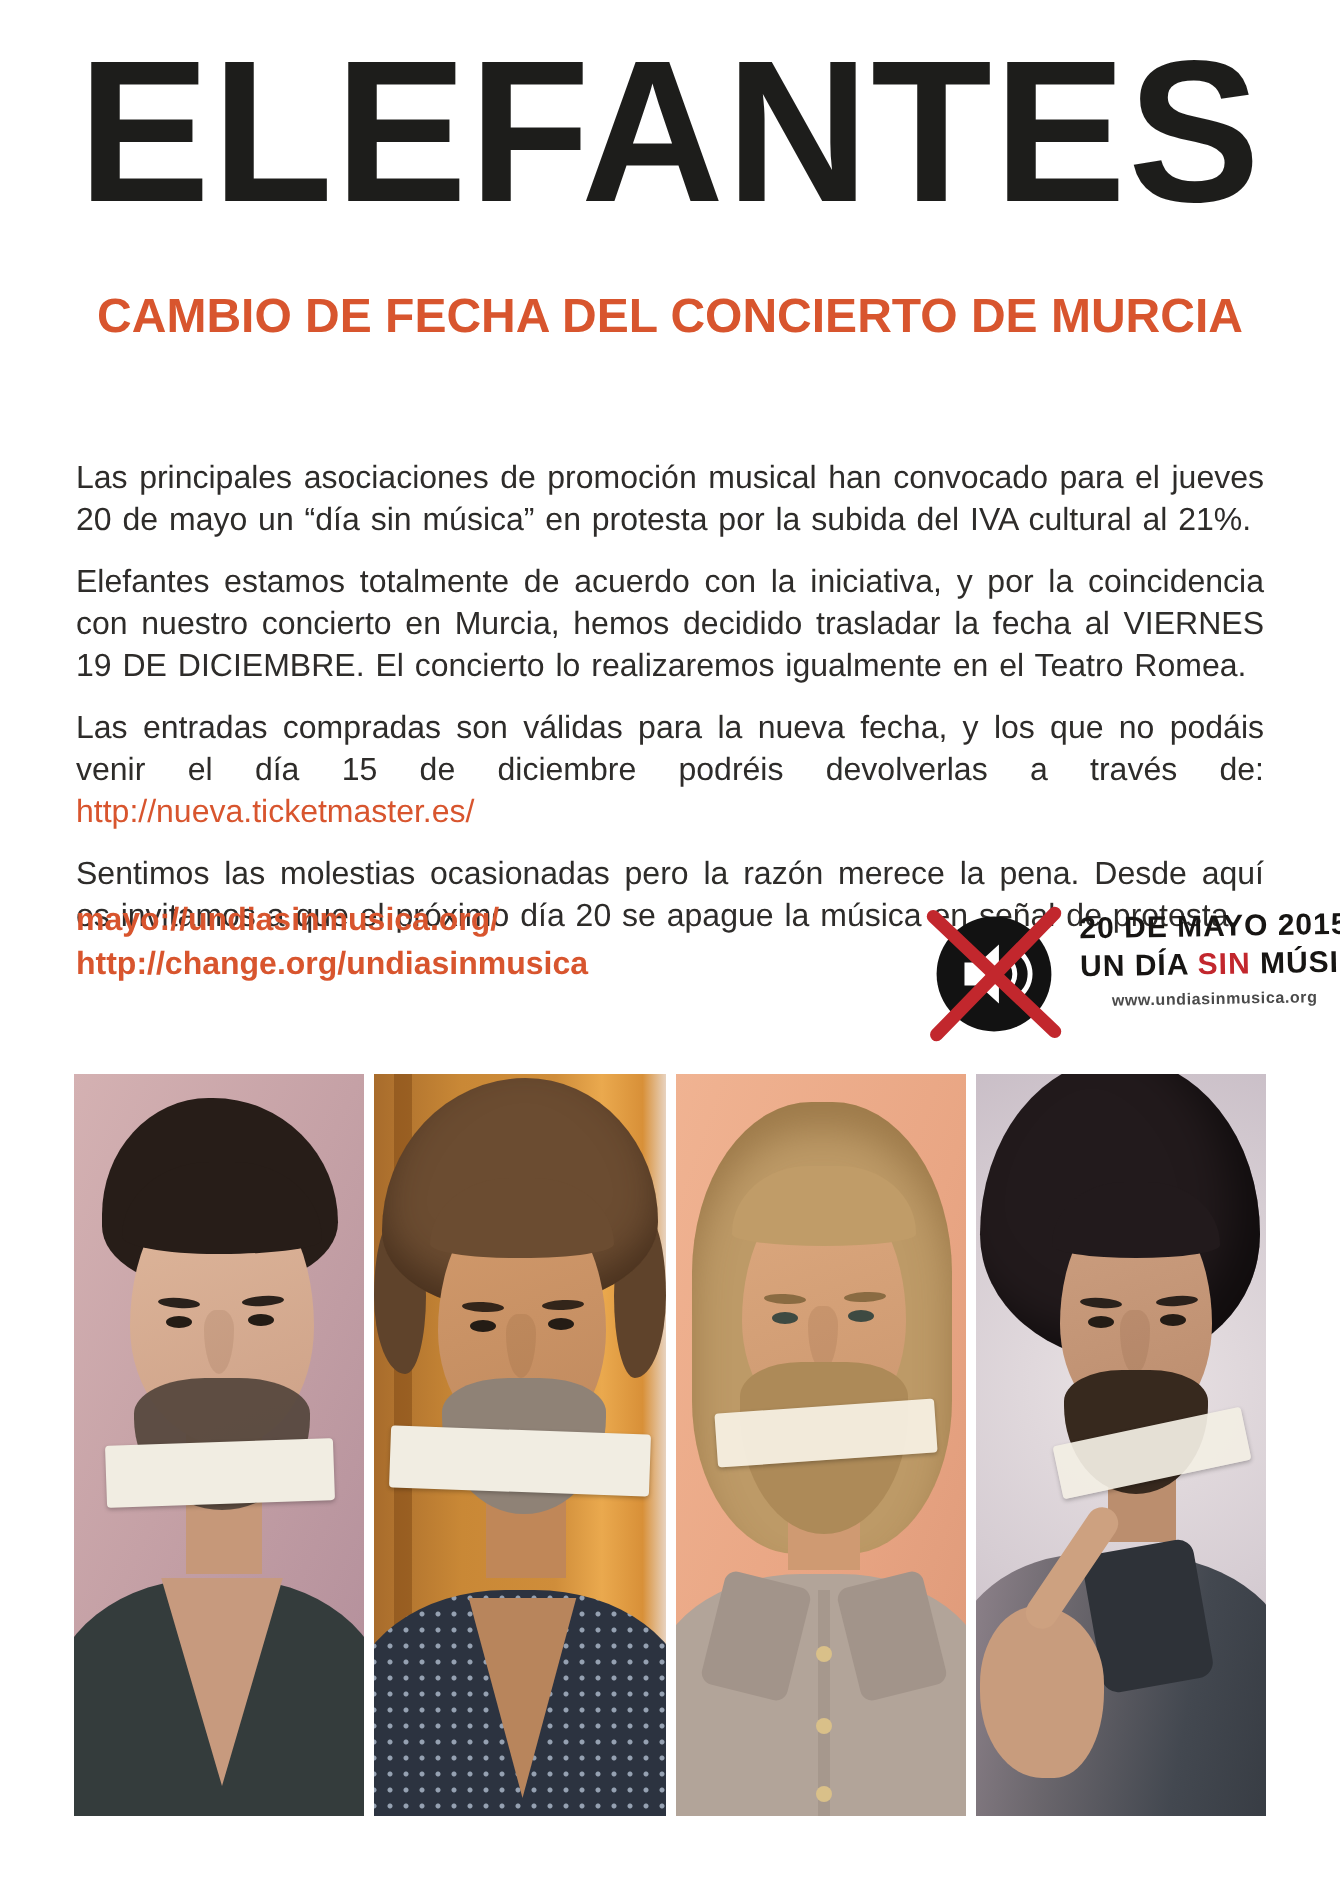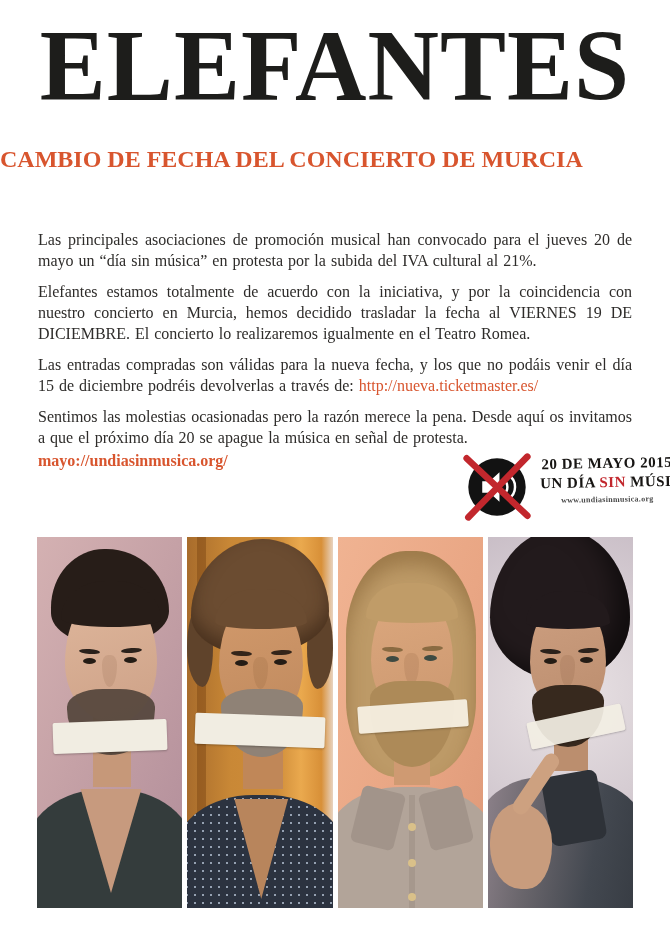--- a/index.html
+++ b/index.html
@@ -1,33 +1,33 @@
 <!DOCTYPE html>
 <html><head>
 <meta charset="utf-8">
 <style>
   html,body{margin:0;padding:0;background:#e8e8e8;}
   .page{
     position:relative;width:670px;height:947px;margin:0 auto;
     background:#ffffff;overflow:hidden;
-    font-family:Liberation Serif, serif;
+    font-family:Liberation Sans, sans-serif;
   }
   
   .title{
     position:absolute;top:16px;left:0;right:0;
     text-align:center;
     font-size:99px;line-height:100px;font-weight:bold;
     letter-spacing:1px;color:#1d1d1b;
     transform:scaleY(1.02);
     white-space:nowrap;
   }
   
   .headline{
     position:absolute;top:144px;left:0;right:0;
-    color:#d8552e;
+    text-align:center;color:#d8552e;
     font-weight:bold;font-size:24px;line-height:30px;
     letter-spacing:0px;
   }
   
   .bodytext{
     position:absolute;top:229px;left:38px;right:38px;
     color:#2e2c2a;font-size:16px;line-height:21px;
     text-align:justify;word-spacing:1px;
   }
   .bodytext p{margin:0 0 10px 0;}
@@ -174,20 +174,21 @@
 
   <div class="bodytext">
     <p>Las principales asociaciones de promoción musical han convocado para el jueves 20 de mayo un “día sin música” en protesta por la subida del IVA cultural al 21%.</p>
     <p>Elefantes estamos totalmente de acuerdo con la iniciativa, y por la coincidencia con nuestro concierto en Murcia, hemos decidido trasladar la fecha al VIERNES 19 DE DICIEMBRE. El concierto lo realizaremos igualmente en el Teatro Romea.</p>
     <p><span>Las entradas compradas son válidas para la nueva fecha, y los que no podáis venir el día 15 de diciembre podréis devolverlas a través de: </span><a class="olink">http://nueva.ticketmaster.es/</a></p>
     <p>Sentimos las molestias ocasionadas pero la razón merece la pena. Desde aquí os invitamos a que el próximo día 20 se apague la música en señal de protesta.</p>
   </div>
 
   <div class="links">
     <a class="olink">mayo://undiasinmusica.org/</a>
+    <a class="olink">http://change.org/undiasinmusica</a>
   </div>
 
   <div class="logo">
     <svg class="logo-icon" viewBox="0 0 100 100">
       <circle cx="50" cy="50" r="35" fill="#121212"></circle>
       <polygon points="32,43 41,43 53,32 53,68 41,57 32,57" fill="#ffffff"></polygon>
       <path d="M58,41 a11,11 0 0 1 0,18" stroke="#ffffff" stroke-width="3" fill="none"></path>
       <path d="M63,35 a17,17 0 0 1 0,30" stroke="#ffffff" stroke-width="3" fill="none"></path>
       <line x1="13" y1="15" x2="87" y2="85" stroke="#c2272d" stroke-width="8" stroke-linecap="round"></line>
       <line x1="87" y1="13" x2="15" y2="87" stroke="#c2272d" stroke-width="8" stroke-linecap="round"></line>

